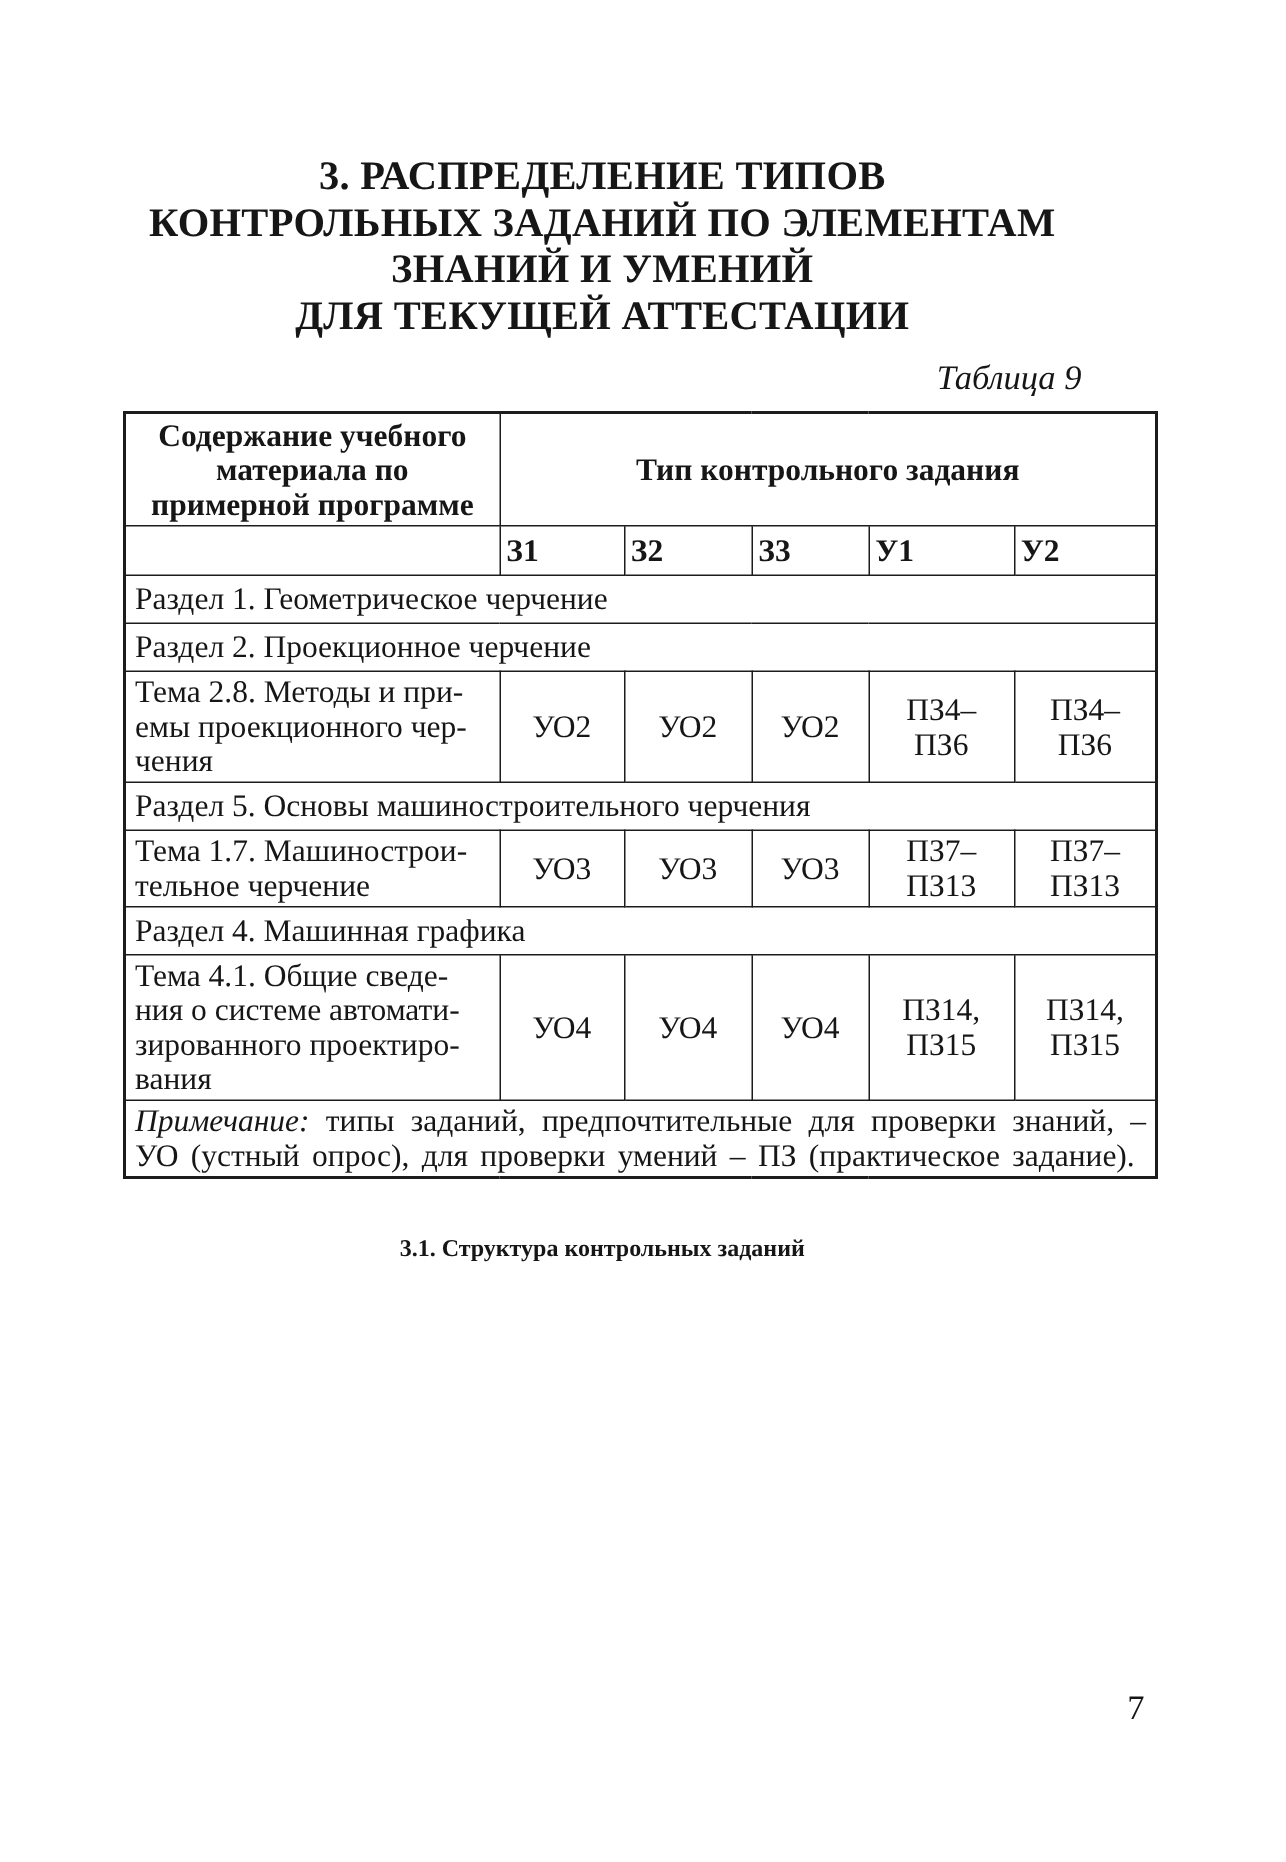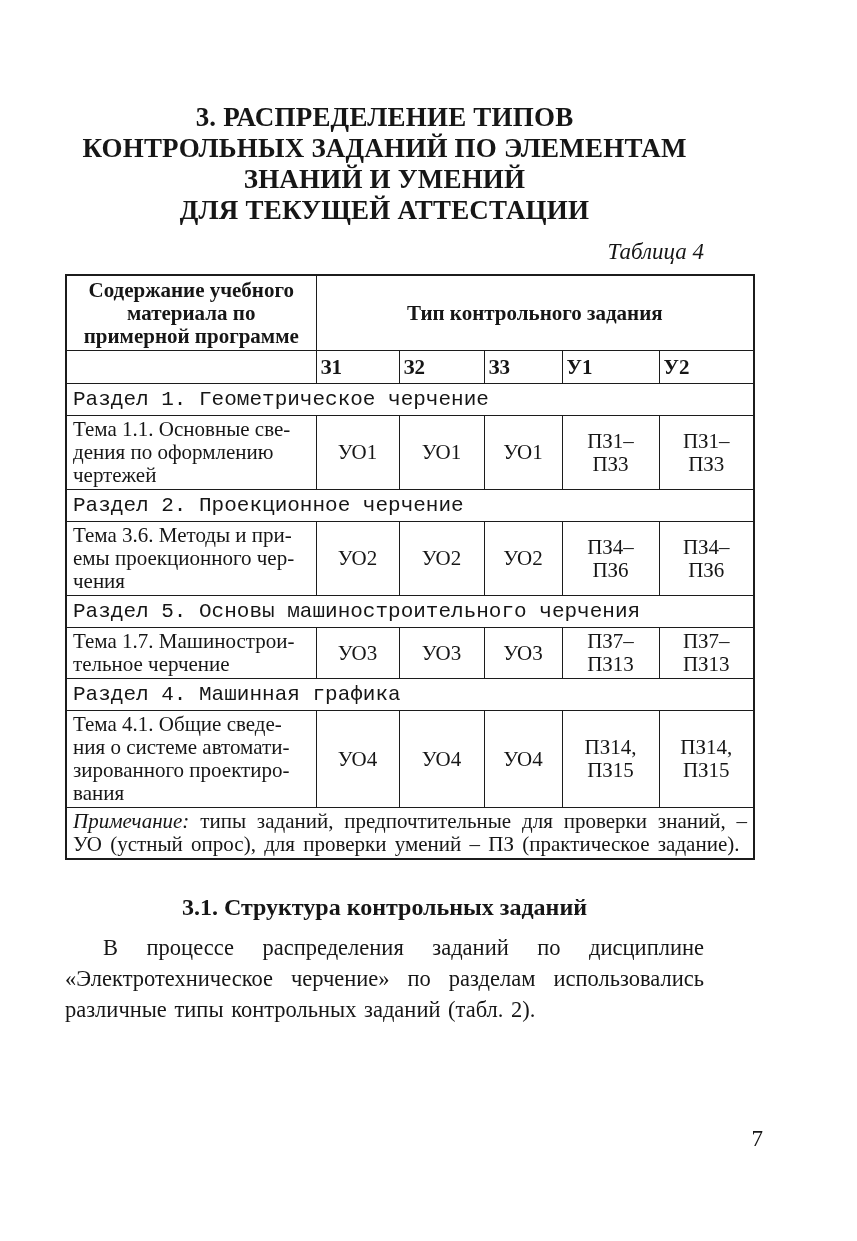--- a/index.html
+++ b/index.html
@@ -8,21 +8,21 @@
     width: 857px;
     height: 1241px;
     margin: 0 auto;
     background: #ffffff;
     font-family: "Liberation Serif", "DejaVu Serif", serif;
     color: #161616;
     overflow: hidden;
   }
   .content {
     position: absolute;
-    left: 65px;
+    left: 82px;
     top: 0;
     width: 639px;
   }
   .doc-title {
     margin: 102px 0 0 0;
     font-size: 27px;
     line-height: 31px;
     font-weight: bold;
     text-align: center;
     white-space: pre-line;
@@ -60,21 +60,20 @@
   tr.subrow td {
     font-weight: bold;
     text-align: left;
     height: 28px;
     padding: 2px 4px;
   }
   td.sec {
     height: 27px;
     text-align: left;
     padding-left: 8px;
-    font-family: Liberation Mono, monospace;
   }
   td.topic {
     text-align: left;
     vertical-align: top;
     white-space: pre-line;
     padding: 2px 4px 4px 7px;
   }
   td.val {
     text-align: center;
     vertical-align: top;
@@ -82,22 +81,22 @@
     padding-top: 3px;
   }
   td.note {
     text-align: justify;
     padding: 5px 9px 8px 9px;
     line-height: 27px;
     word-spacing: 3px;
   }
   .note-label { font-style: italic; }
   .sub-heading {
-    margin: 33px 0 11px 0;
-    font-size: 24px;
+    margin: 33px 0 21px 0;
+    font-size: 16px;
     line-height: 28px;
     font-weight: bold;
     text-align: center;
   }
   .body-par {
     margin: 0;
     font-size: 22.5px;
     line-height: 31px;
     text-align: justify;
     text-indent: 38px;
@@ -114,21 +113,21 @@
 <body>
 
 <div class="page">
   <div class="content">
 
     <h1 class="doc-title">3. РАСПРЕДЕЛЕНИЕ ТИПОВ
 КОНТРОЛЬНЫХ ЗАДАНИЙ ПО ЭЛЕМЕНТАМ
 ЗНАНИЙ И УМЕНИЙ
 ДЛЯ ТЕКУЩЕЙ АТТЕСТАЦИИ</h1>
 
-    <div class="table-caption">Таблица 4</div>
+    <div class="table-caption">Таблица 9</div>
 
     <table class="dist">
       <colgroup>
         <col style="width:250px">
         <col style="width:83px">
         <col style="width:85px">
         <col style="width:78px">
         <col style="width:97px">
         <col style="width:95px">
       </colgroup>
@@ -144,38 +143,26 @@
         <td>З1</td>
         <td>З2</td>
         <td>З3</td>
         <td>У1</td>
         <td>У2</td>
       </tr>
 
       <tr>
         <td class="sec" colspan="6">Раздел 1. Геометрическое черчение</td>
       </tr>
-      <tr>
-        <td class="topic">Тема 1.1. Основные све-
-дения по оформлению
-чертежей</td>
-        <td class="val">УО1</td>
-        <td class="val">УО1</td>
-        <td class="val">УО1</td>
-        <td class="val">ПЗ1–
-ПЗ3</td>
-        <td class="val">ПЗ1–
-ПЗ3</td>
-      </tr>
 
       <tr>
         <td class="sec" colspan="6">Раздел 2. Проекционное черчение</td>
       </tr>
       <tr>
-        <td class="topic">Тема 3.6. Методы и при-
+        <td class="topic">Тема 2.8. Методы и при-
 емы проекционного чер-
 чения</td>
         <td class="val">УО2</td>
         <td class="val">УО2</td>
         <td class="val">УО2</td>
         <td class="val">ПЗ4–
 ПЗ6</td>
         <td class="val">ПЗ4–
 ПЗ6</td>
       </tr>
@@ -215,18 +202,17 @@
       <tr>
         <td class="note" colspan="6">
           <span class="note-label">Примечание:</span><span> типы заданий, предпочтительные для проверки знаний, – УО (устный опрос), для проверки умений – ПЗ (практическое задание).</span>
         </td>
       </tr>
     </tbody>
       </table>
 
     <h2 class="sub-heading">3.1. Структура контрольных заданий</h2>
 
-    <p class="body-par">В процессе распределения заданий по дисциплине «Электротехническое черчение» по разделам использовались различные типы контрольных заданий (табл. 2).</p>
 
   </div>
 
   <div class="page-number">7</div>
 </div>
 
 </body></html>

